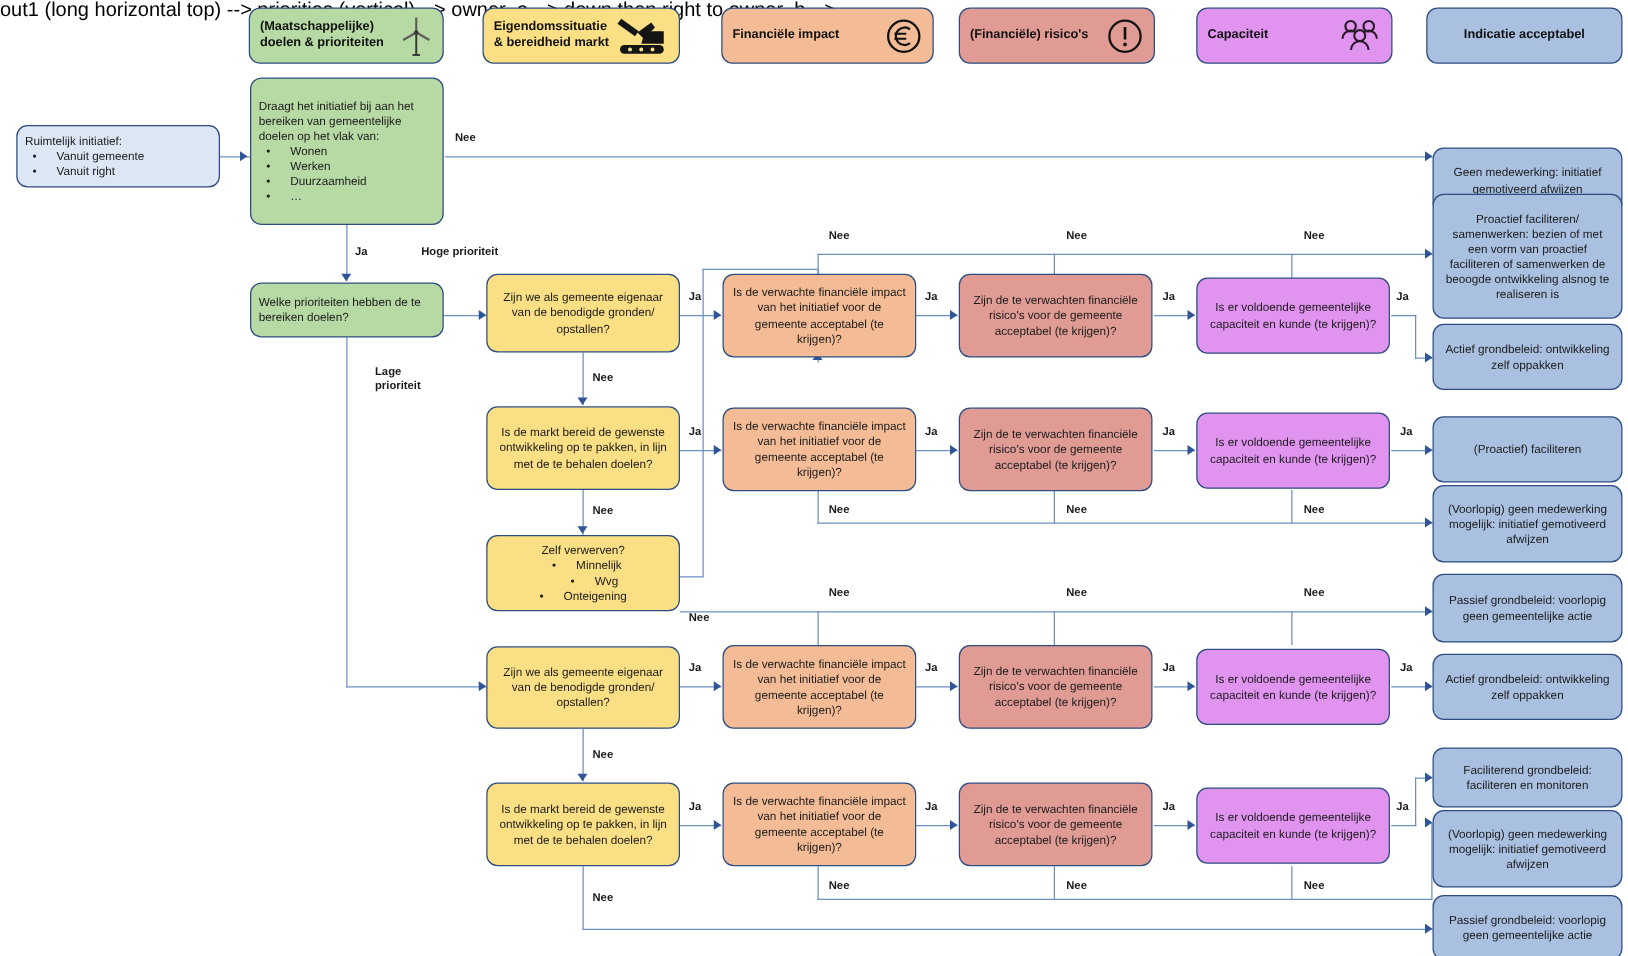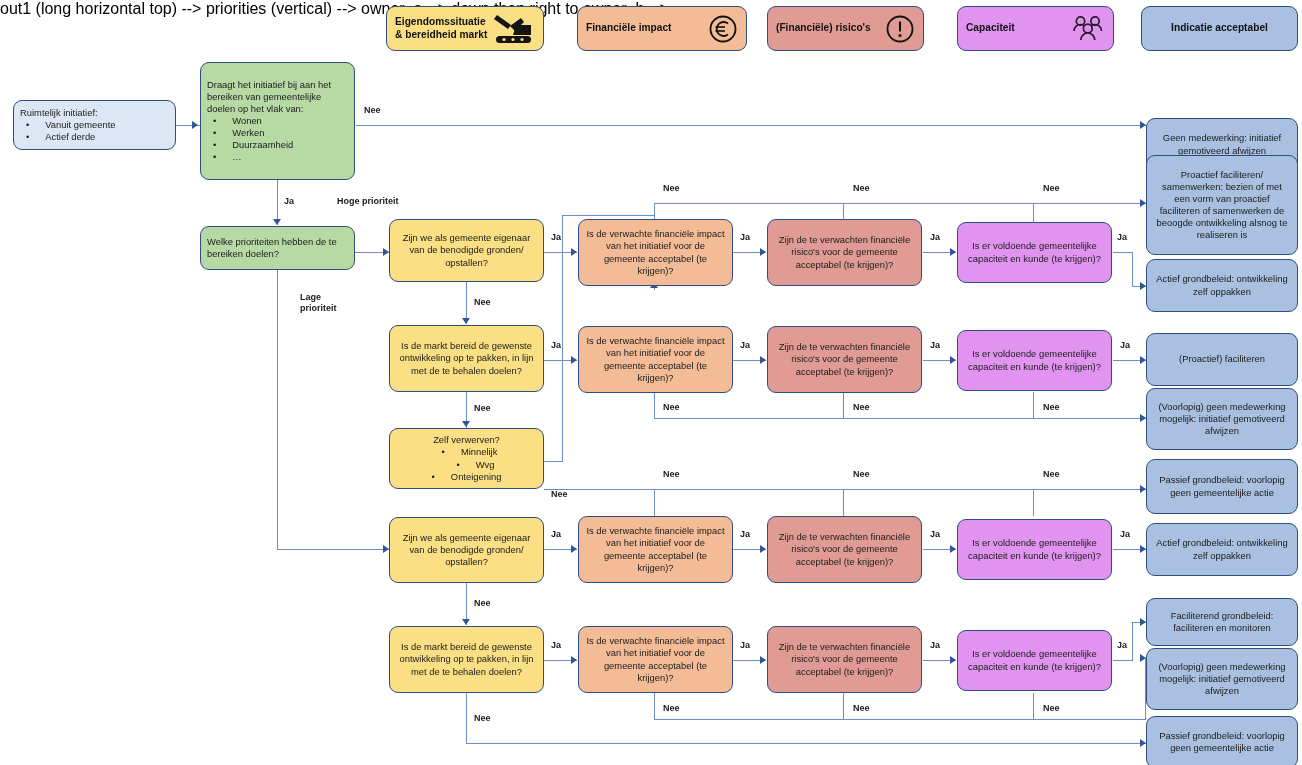--- a/index.html
+++ b/index.html
@@ -108,20 +108,34 @@
   }
   .bullets .bl { display: block; padding-left: 6px; }
   .bullets .bl::before { content: "•"; margin-right: 16px; }
 </style>
 </head>
 <body>
 
 <div id="canvas">
 
   
+  <div class="chip c-green" style="left:199px;top:6px;width:156px;height:45px;">
+    <span class="chiplabel" style="white-space:pre-line;">(Maatschappelijke)
+doelen &amp; prioriteiten</span>
+    <span class="chipicon">
+      <svg width="26" height="32" viewBox="0 0 26 32">
+        <line x1="13" y1="13" x2="13" y2="31" stroke="#3a3a3a" stroke-width="1.6"></line>
+        <line x1="10" y1="31" x2="16" y2="31" stroke="#3a3a3a" stroke-width="1.6"></line>
+        <line x1="13" y1="12" x2="13" y2="1" stroke="#5b5b5b" stroke-width="1.7"></line>
+        <line x1="13" y1="13" x2="2.5" y2="19" stroke="#5b5b5b" stroke-width="1.7"></line>
+        <line x1="13" y1="13" x2="23.5" y2="19" stroke="#5b5b5b" stroke-width="1.7"></line>
+        <circle cx="13" cy="13" r="1.8" fill="#3a3a3a"></circle>
+      </svg>
+    </span>
+  </div>
 
   <div class="chip c-yellow" style="left:386px;top:6px;width:158px;height:45px;">
     <span class="chiplabel" style="white-space:pre-line;">Eigendomssituatie
 &amp; bereidheid markt</span>
     <span class="chipicon" style="margin-left:-2px;">
       <svg width="44" height="34" viewBox="0 0 44 34">
         <path d="M6 3 L20 13 L17 17 L3 7 Z" fill="#141414"></path>
         <path d="M19 14 L30 6 L33 10 L24 19 Z" fill="#141414"></path>
         <path d="M25 13 L40 13 L40 23 L22 23 Z" fill="#141414"></path>
         <rect x="5" y="24" width="35" height="7" rx="3.5" fill="#141414"></rect>
@@ -353,21 +367,21 @@
   <div class="arrow right" style="left:1140px;top:739px;"></div>
   <div class="elabel" style="left:474px;top:713px;">Nee</div>
 
   
 
   <div class="node c-lblue" style="left:13px;top:100px;width:163px;height:50px;justify-content:center;">
     <div class="txt" style="text-align:left;">
       <div>Ruimtelijk initiatief:</div>
       <div class="bullets">
         <span class="bl">Vanuit gemeente</span>
-        <span class="bl">Actief derde</span>
+        <span class="bl">Vanuit right</span>
       </div>
     </div>
   </div>
 
   <div class="node c-green" style="left:200px;top:62px;width:155px;height:118px;justify-content:flex-start;">
     <div class="txt" style="text-align:left;">
       <div>Draagt het initiatief bij aan het bereiken van gemeentelijke doelen op het vlak van:</div>
       <div class="bullets">
         <span class="bl">Wonen</span>
         <span class="bl">Werken</span>

